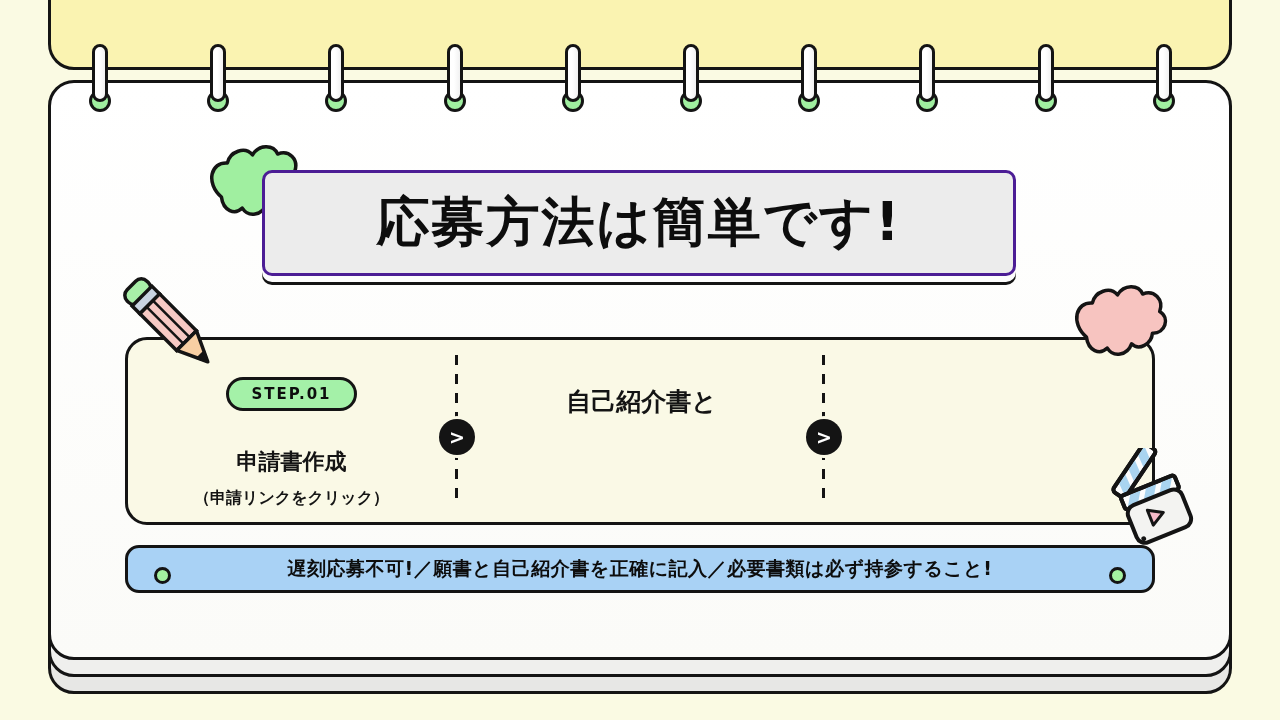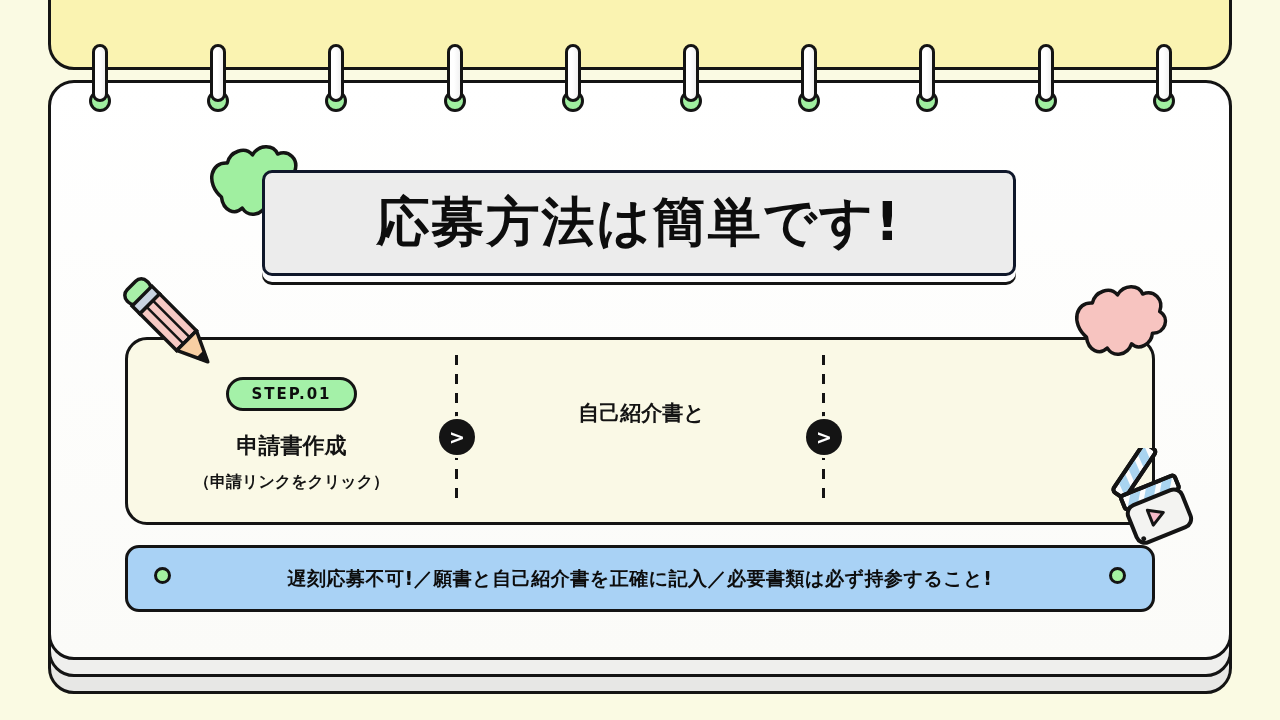--- a/index.html
+++ b/index.html
@@ -45,21 +45,21 @@
   .ring .capsule{
     position:absolute;left:3px;top:0;width:16px;height:58px;
     background:linear-gradient(90deg,#FFFFFF 40%,#F1F1F1 100%);
     border:3px solid #141414;border-radius:9px;
     box-sizing:border-box;
   }
 
   
   .title-box{
     position:absolute;left:262px;top:170px;width:754px;height:106px;
-    background:#ECECEC;border:3px solid #0f172a;border-radius:10px;
+    background:#ECECEC;border:3px solid #4c1d95;border-radius:10px;
     box-sizing:border-box;z-index:5;
     display:flex;align-items:center;justify-content:center;
     box-shadow:0 6px 0 0 #FDFDFD, 0 9px 0 0 #141414;
   }
   .title-text{
     font-size:53px;font-weight:900;letter-spacing:2px;color:#0d0d0d;
     white-space:nowrap;
   }
   .scribble{position:absolute;z-index:4;}
   .scribble-green{left:201px;top:144px;}
@@ -77,44 +77,44 @@
     padding-top:26px;box-sizing:border-box;
   }
   .step-col-1{left:125px;width:333px;}
   .step-col-2{left:458px;width:367px;}
   .step-col-3{left:825px;width:310px;}
   .step-badge{
     background:#A4F1A8;border:3px solid #141414;border-radius:999px;
     padding:5px 22px;font-size:15px;font-weight:bold;letter-spacing:2px;
     color:#0d0d0d;box-sizing:border-box;white-space:nowrap;
   }
-  .step-line1{margin-top:20px;font-size:22px;font-weight:900;white-space:nowrap;}
+  .step-line1{margin-top:36px;font-size:22px;font-weight:900;white-space:nowrap;}
   .step-sub{margin-top:11px;font-size:16px;font-weight:bold;white-space:nowrap;}
   .step-line-main2{margin-top:6px;font-size:21px;font-weight:900;white-space:nowrap;}
-  .step-col-2 .step-line1{font-size:21px;margin-top:22px;}
+  .step-col-2 .step-line1{font-size:25px;margin-top:8px;}
 
   .divider{
     position:absolute;width:3px;top:355px;height:150px;z-index:5;
     background:repeating-linear-gradient(180deg,#141414 0 10px,transparent 10px 19px);
   }
   .divider-1{left:455px;}
   .divider-2{left:822px;}
   .arrow-circle{
     position:absolute;width:36px;height:36px;border-radius:50%;
     background:#141414;color:#FFFFFF;z-index:6;
     display:flex;align-items:center;justify-content:center;
     font-size:19px;font-weight:bold;
     box-shadow:0 0 0 3px #FAF9E6;
   }
   .arrow-1{left:439px;top:419px;}
   .arrow-2{left:806px;top:419px;}
 
   
   .footer-banner{
-    position:absolute;left:125px;top:545px;width:1030px;height:67px;
+    position:absolute;left:125px;top:545px;width:1030px;height:48px;
     background:#A9D2F5;border:3px solid #141414;border-radius:14px;
     box-sizing:border-box;z-index:4;
     display:flex;align-items:center;justify-content:center;
   }
   .footer-note{font-size:19px;font-weight:900;letter-spacing:0.5px;white-space:nowrap;color:#0d0d0d;}
   .banner-dot{
     position:absolute;top:19px;width:17px;height:17px;border-radius:50%;
     background:#A4F1A0;border:3px solid #141414;box-sizing:border-box;
   }
   .banner-dot-left{left:26px;}

